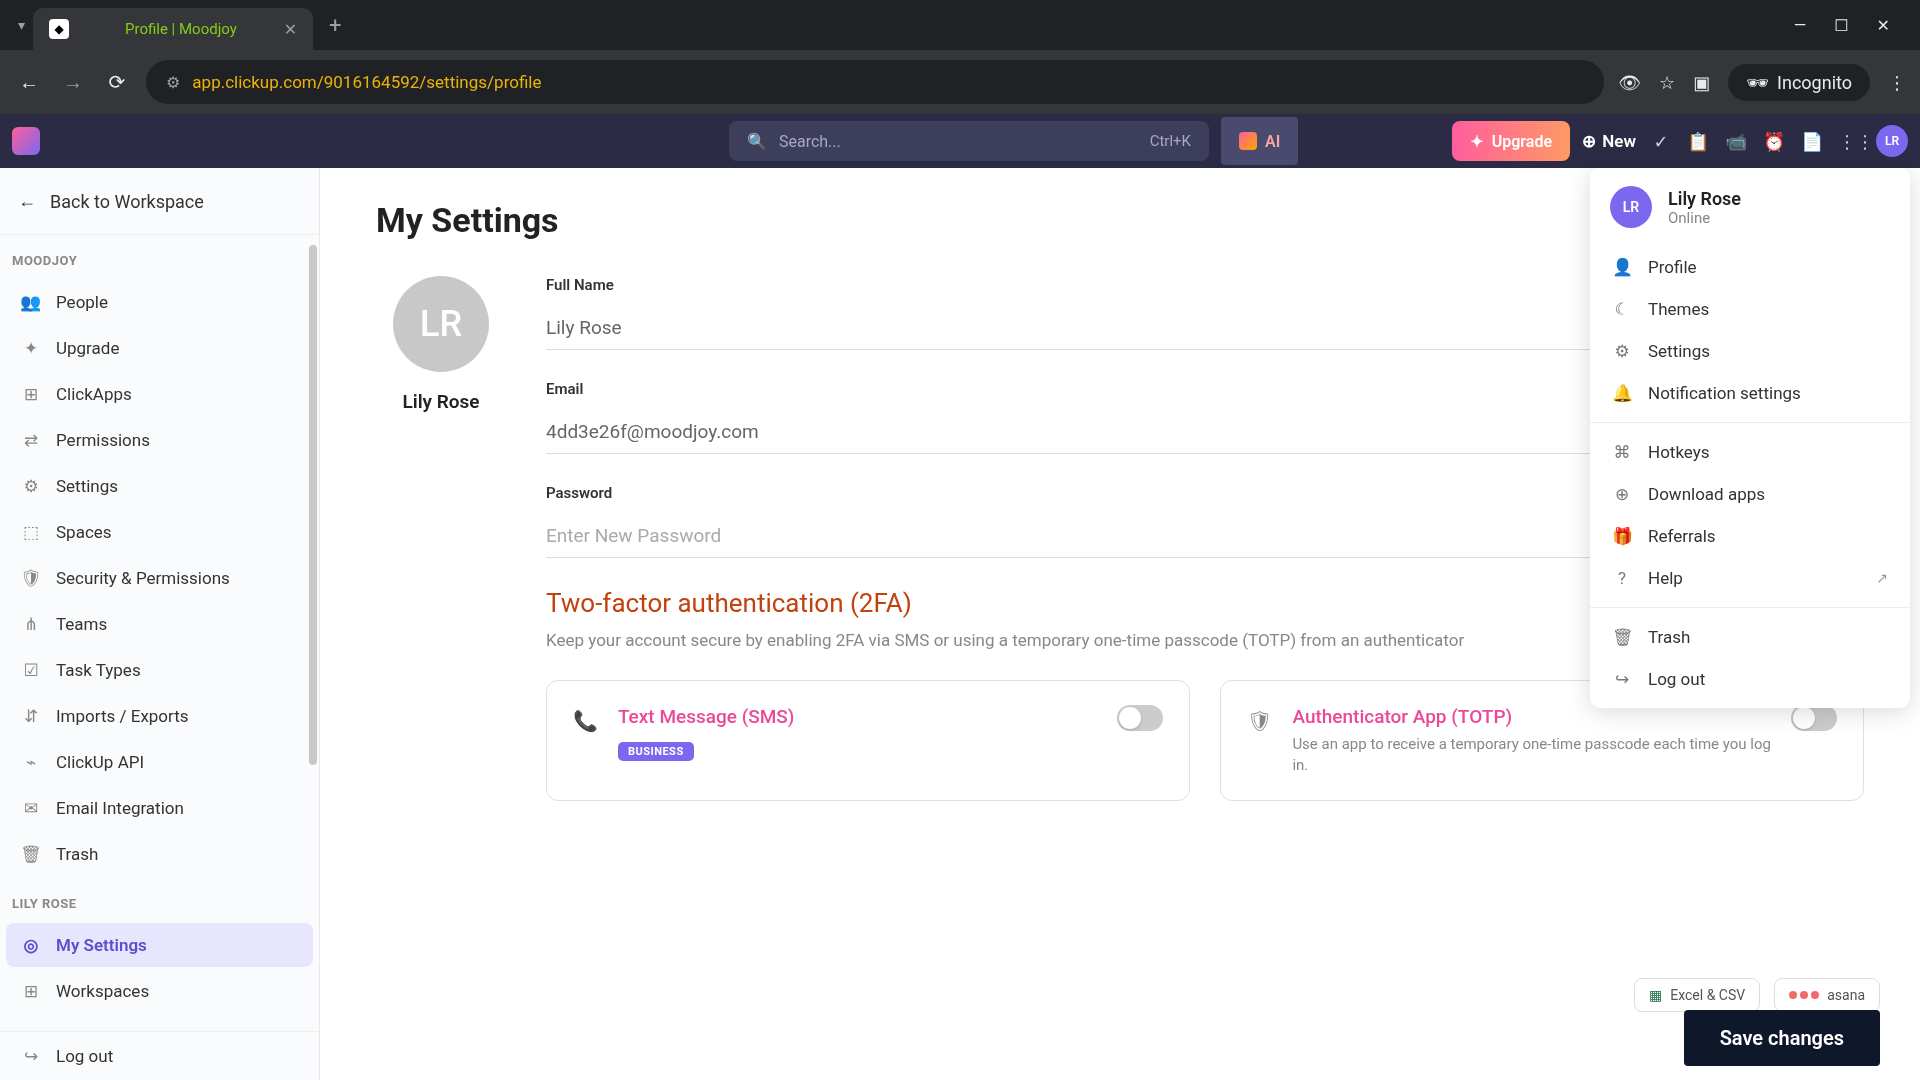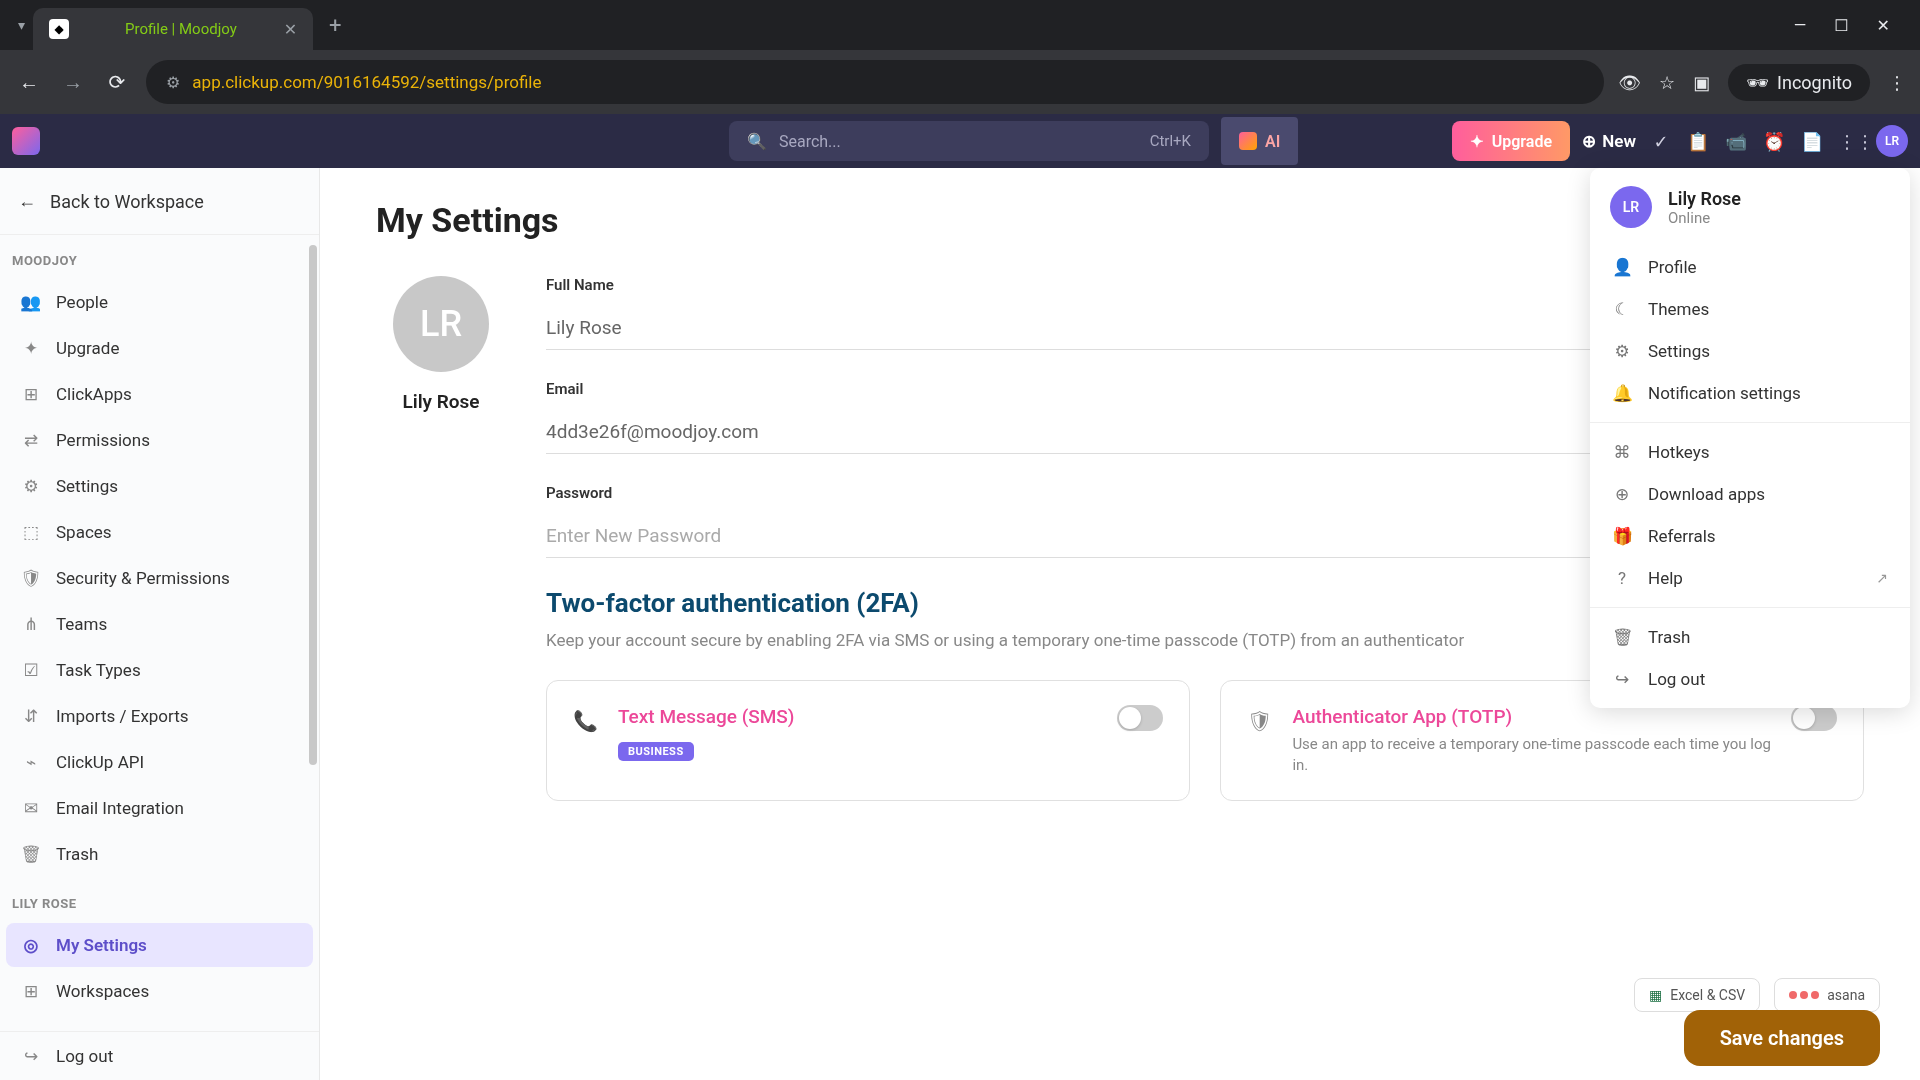--- a/index.html
+++ b/index.html
@@ -61,21 +61,21 @@
 .profile-row { display: flex; gap: 40px; }
 .profile-left { width: 130px; text-align: center; }
 .avatar-large { width: 96px; height: 96px; border-radius: 50%; background: #c8c8c8; color: #fff; display: flex; align-items: center; justify-content: center; font-size: 36px; font-weight: 500; margin: 0 auto 18px; }
 .profile-name { font-size: 19px; font-weight: 600; color: #222; }
 .profile-right { flex: 1; }
 .field { margin-bottom: 30px; }
 .field-label { font-size: 15px; font-weight: 600; color: #333; margin-bottom: 12px; }
 .field-input { width: 100%; border: none; border-bottom: 1px solid #ddd; padding: 10px 0; font-size: 19px; color: #666; background: transparent; outline: none; }
 .field-input::placeholder { color: #aaa; }
 
-.section-title { font-size: 26px; font-weight: 700; color: #0c4a6e; margin-bottom: 12px; }
+.section-title { font-size: 26px; font-weight: 400; color: #c2410c; margin-bottom: 12px; }
 .section-desc { font-size: 17px; color: #888; margin-bottom: 30px; }
 
 .cards-row { display: flex; gap: 30px; }
 .card { flex: 1; border: 1px solid #e0e0e0; border-radius: 12px; padding: 24px 26px; display: flex; align-items: flex-start; gap: 20px; position: relative; }
 .card-icon { color: #888; font-size: 20px; margin-top: 4px; }
 .card-body { flex: 1; }
 .card-title { font-size: 19px; font-weight: 500; color: #ec4899; margin-bottom: 6px; }
 .card-desc { font-size: 15px; color: #888; line-height: 1.4; }
 .badge { display: inline-block; background: #7b68ee; color: #fff; font-size: 11px; font-weight: 700; padding: 3px 10px; border-radius: 5px; margin-top: 8px; letter-spacing: 0.5px; }
 .toggle { width: 46px; height: 26px; background: #ccc; border-radius: 13px; position: relative; cursor: pointer; flex-shrink: 0; }
@@ -90,21 +90,21 @@
 .dd-item { display: flex; align-items: center; gap: 16px; padding: 11px 22px; font-size: 17px; color: #333; cursor: pointer; }
 .dd-icon { width: 20px; text-align: center; color: #777; font-size: 17px; }
 .dd-divider { height: 1px; background: #eee; margin: 8px 0; }
 .dd-ext { margin-left: auto; color: #999; font-size: 14px; }
 
 
 .footer-badges { position: absolute; bottom: 68px; right: 40px; display: flex; gap: 14px; }
 .footer-badge { border: 1px solid #ddd; border-radius: 8px; padding: 8px 14px; display: flex; align-items: center; gap: 8px; font-size: 14px; color: #555; background: #fff; }
 .asana-dots { display: flex; gap: 3px; }
 .asana-dots span { width: 8px; height: 8px; border-radius: 50%; background: #f06a6a; }
-.save-btn { position: absolute; bottom: 14px; right: 40px; background: #a16207; color: #fff; font-size: 20px; font-weight: 600; padding: 16px 36px; border-radius: 16px; border: none; cursor: pointer; }
+.save-btn { position: absolute; bottom: 14px; right: 40px; background: #0f172a; color: #fff; font-size: 20px; font-weight: 600; padding: 16px 36px; border-radius: 4px; border: none; cursor: pointer; }
 </style>
 </head>
 <body>
 
 <div class="browser-chrome">
   <div class="tab-bar">
     <span class="tab-dropdown">▾</span>
     <div class="tab">
       <span class="tab-favicon">◆</span>
       <span class="tab-title">Profile | Moodjoy</span>

